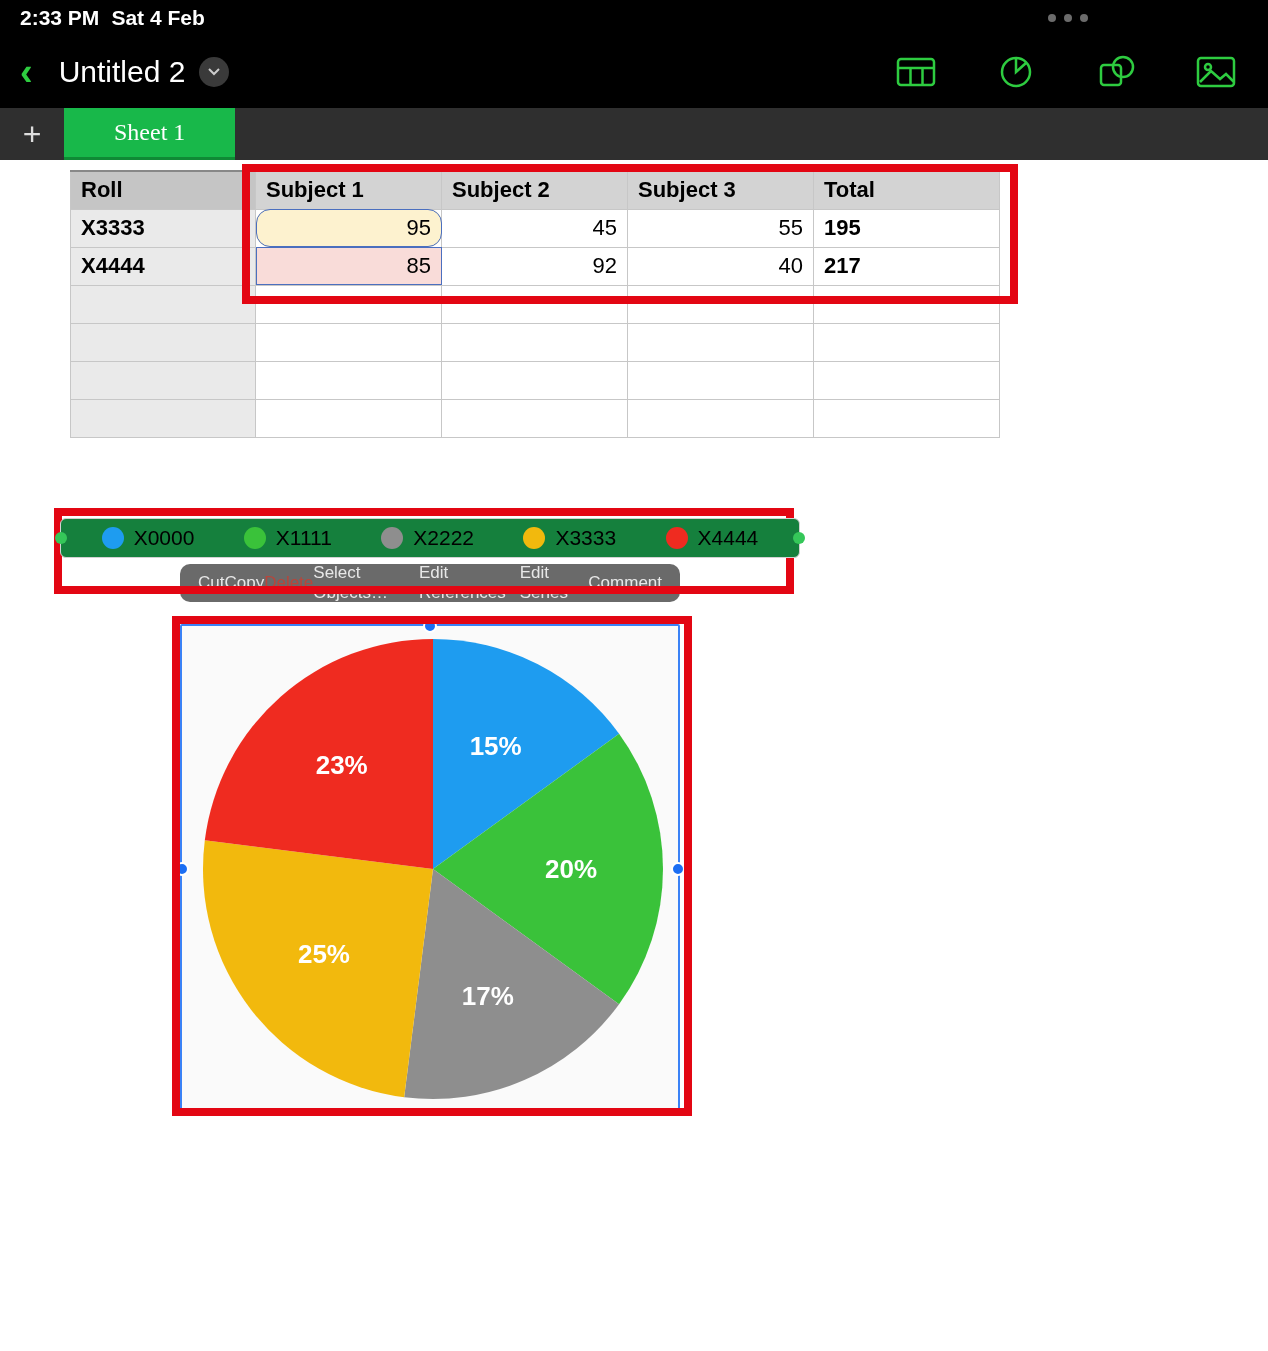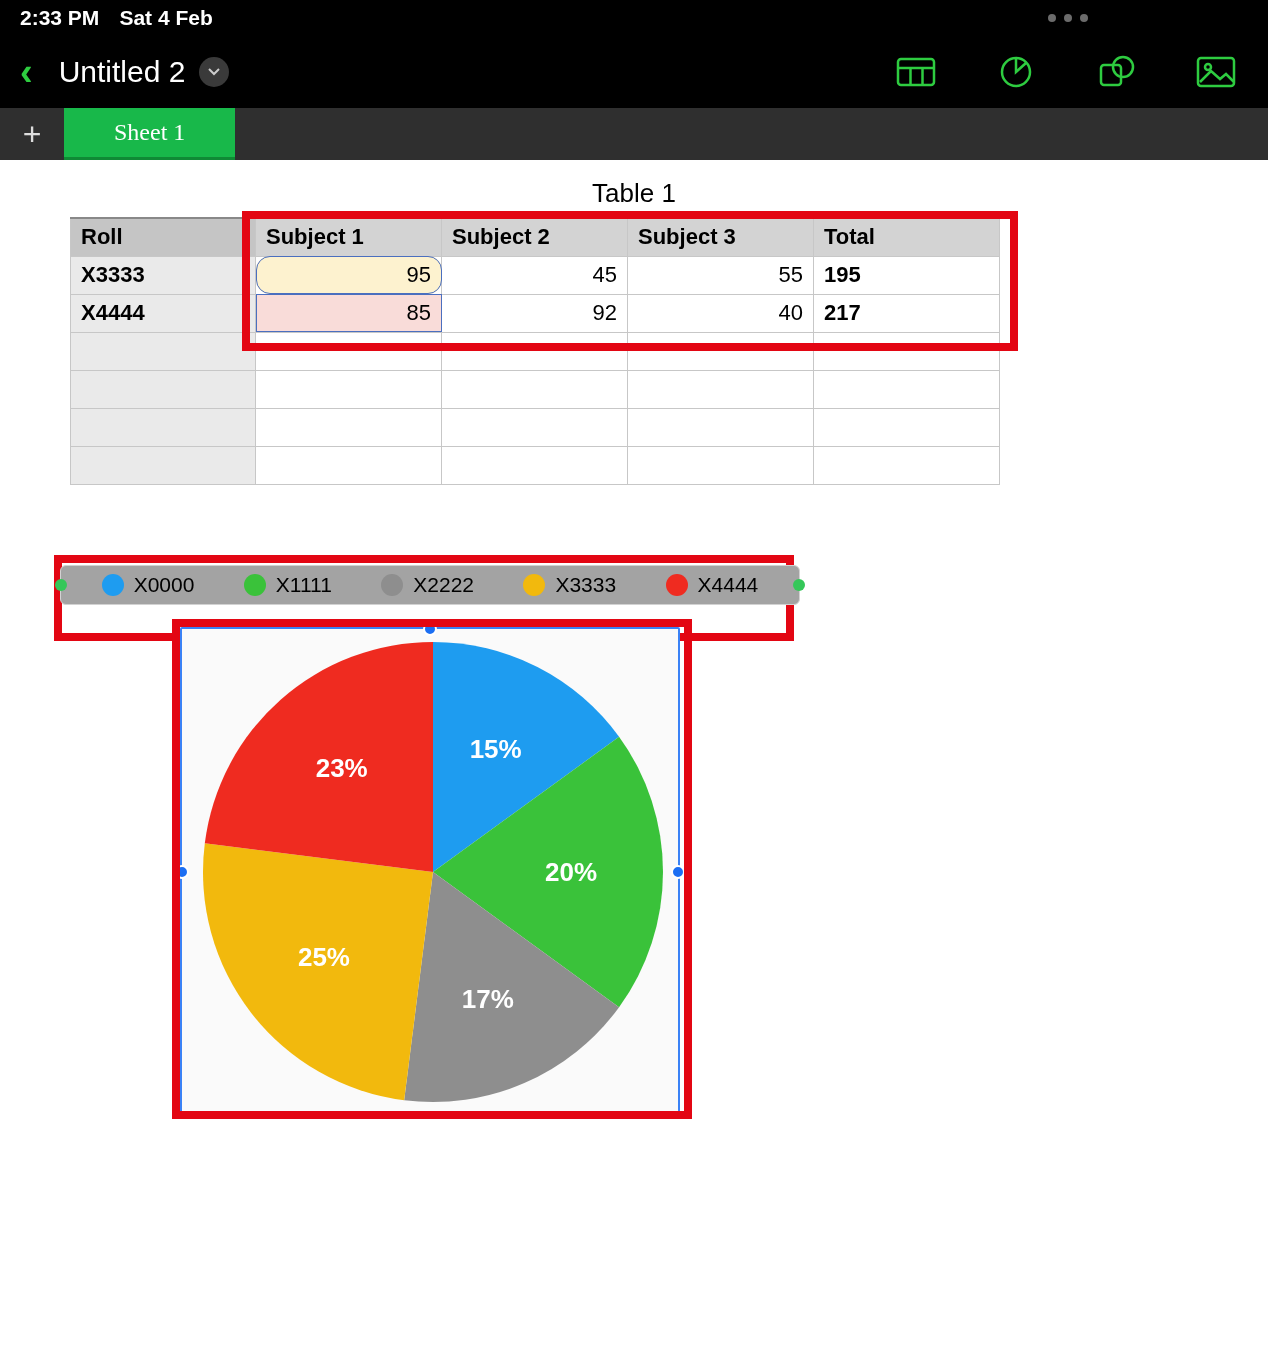--- a/index.html
+++ b/index.html
@@ -1,18 +1,18 @@
 <!DOCTYPE html>
 <html><head>
 <meta charset="utf-8">
 <style>
   * { box-sizing: border-box; margin: 0; padding: 0; }
   html, body { width: 1268px; font-family: -apple-system, "Helvetica Neue", Arial, sans-serif; background: #fff; color: #000; }
   .status-bar { background: #000; color: #fff; height: 36px; display: flex; align-items: center; padding: 0 20px; justify-content: space-between; }
-  .status-left { display: flex; gap: 20px; font-size: 21px; font-weight: 600; }
+  .status-left { display: flex; gap: 12px; font-size: 21px; font-weight: 600; }
   .status-dots { display: flex; gap: 8px; margin-right: 160px; }
   .dot { width: 8px; height: 8px; border-radius: 50%; background: #6b6b6b; }
 
   .titlebar { background: #000; height: 72px; display: flex; align-items: center; padding: 0 20px; justify-content: space-between; }
   .title-left { display: flex; align-items: center; gap: 26px; }
   .back-chevron { color: #2ecc40; font-size: 38px; font-weight: 700; line-height: 1; }
   .doc-title { color: #fff; font-size: 30px; font-weight: 400; display: flex; align-items: center; gap: 14px; }
   .title-caret { width: 30px; height: 30px; border-radius: 50%; background: #3a3a3a; display: flex; align-items: center; justify-content: center; color: #ccc; font-size: 15px; }
   .title-right { display: flex; gap: 60px; align-items: center; margin-right: 12px; }
   .tool-icon { width: 40px; height: 32px; display: flex; align-items: center; justify-content: center; }
@@ -32,21 +32,21 @@
   .sheet th:first-child { background: #c5c5c5; }
   .sheet td:first-child { background: #eaeaea; font-weight: 700; text-align: left; }
   .sheet td.num { text-align: right; }
   .sheet td.total { text-align: left; font-weight: 700; margin-top: 12px; }
   .sheet .hl-yellow { background: #fdf2cf; outline: 1.5px solid #4b6fbf; outline-offset: -1px; border-radius: 14px; }
   .sheet .hl-pink { background: #f9dcd9; outline: 1.5px solid #4b6fbf; outline-offset: -1px; }
   .red-box-table { position: absolute; top: -6px; left: 172px; width: 776px; height: 140px; border: 8px solid #e30613; pointer-events: none; }
 
   .legend-area { position: relative; width: 740px; margin: 80px 0 0 60px; }
   .legend-redbox { position: absolute; top: -10px; left: -6px; width: 740px; height: 86px; border: 8px solid #e30613; pointer-events: none; }
-  .legend-bar { background: #a3a3a3; border: 1px solid #d2d2d2; border-radius: 6px; height: 40px; display: flex; align-items: center; justify-content: space-around; padding: 11px 16px; position: relative; }
+  .legend-bar { background: #15803d; border: 1px solid #d2d2d2; border-radius: 6px; height: 40px; display: flex; align-items: center; justify-content: space-around; padding: 11px 16px; position: relative; }
   .legend-bar::before, .legend-bar::after { content: ""; position: absolute; top: 50%; width: 12px; height: 12px; border-radius: 50%; background: #35c759; transform: translateY(-50%); }
   .legend-bar::before { left: -6px; }
   .legend-bar::after { right: -6px; }
   .legend-item { display: flex; align-items: center; gap: 10px; font-size: 21px; }
   .swatch { width: 22px; height: 22px; border-radius: 50%; }
 
   .context-menu { background: rgba(80,80,80,0.85); border-radius: 10px; height: 38px; margin: 6px 120px 0 120px; display: flex; align-items: center; justify-content: space-around; color: #e8e8e8; font-size: 17px; padding: 0 18px; }
   .context-menu .disabled { color: #b6463c; }
 
   .chart-wrap { position: relative; width: 520px; height: 500px; margin: 20px 0 0 178px; }
@@ -118,21 +118,20 @@
 </div>
 
 <div class="tabbar">
   <div class="plus-btn">+</div>
   <div class="tab">
     <span>Sheet 1</span>
   </div>
 </div>
 
 <div class="canvas">
-  <div class="table-title">Table 1</div>
 
   <div class="sheet-wrap">
     <table class="sheet">
       <colgroup>
           <col style="width:185px">
           <col style="width:186px">
           <col style="width:186px">
           <col style="width:186px">
           <col style="width:186px">
         </colgroup>
@@ -209,20 +208,29 @@
           <span>X2222</span>
         </div>
       <div class="legend-item">
           <span class="swatch" style="background:#f2b90d"></span>
           <span>X3333</span>
         </div>
       <div class="legend-item">
           <span class="swatch" style="background:#ef2b20"></span>
           <span>X4444</span>
         </div>
+    </div>
+    <div class="context-menu">
+      <span>Cut</span>
+      <span>Copy</span>
+      <span class="disabled">Delete</span>
+      <span>Select Objects…</span>
+      <span>Edit References</span>
+      <span>Edit Series</span>
+      <span>Comment</span>
     </div>
   </div>
 
   <div class="chart-wrap">
     <div class="chart-sel">
       <span class="handle tc"></span>
       <span class="handle ml"></span>
       <span class="handle mr"></span>
     </div>
     <svg class="pie-svg" id="pie-svg" width="470" height="470" viewBox="0 0 470 470">

